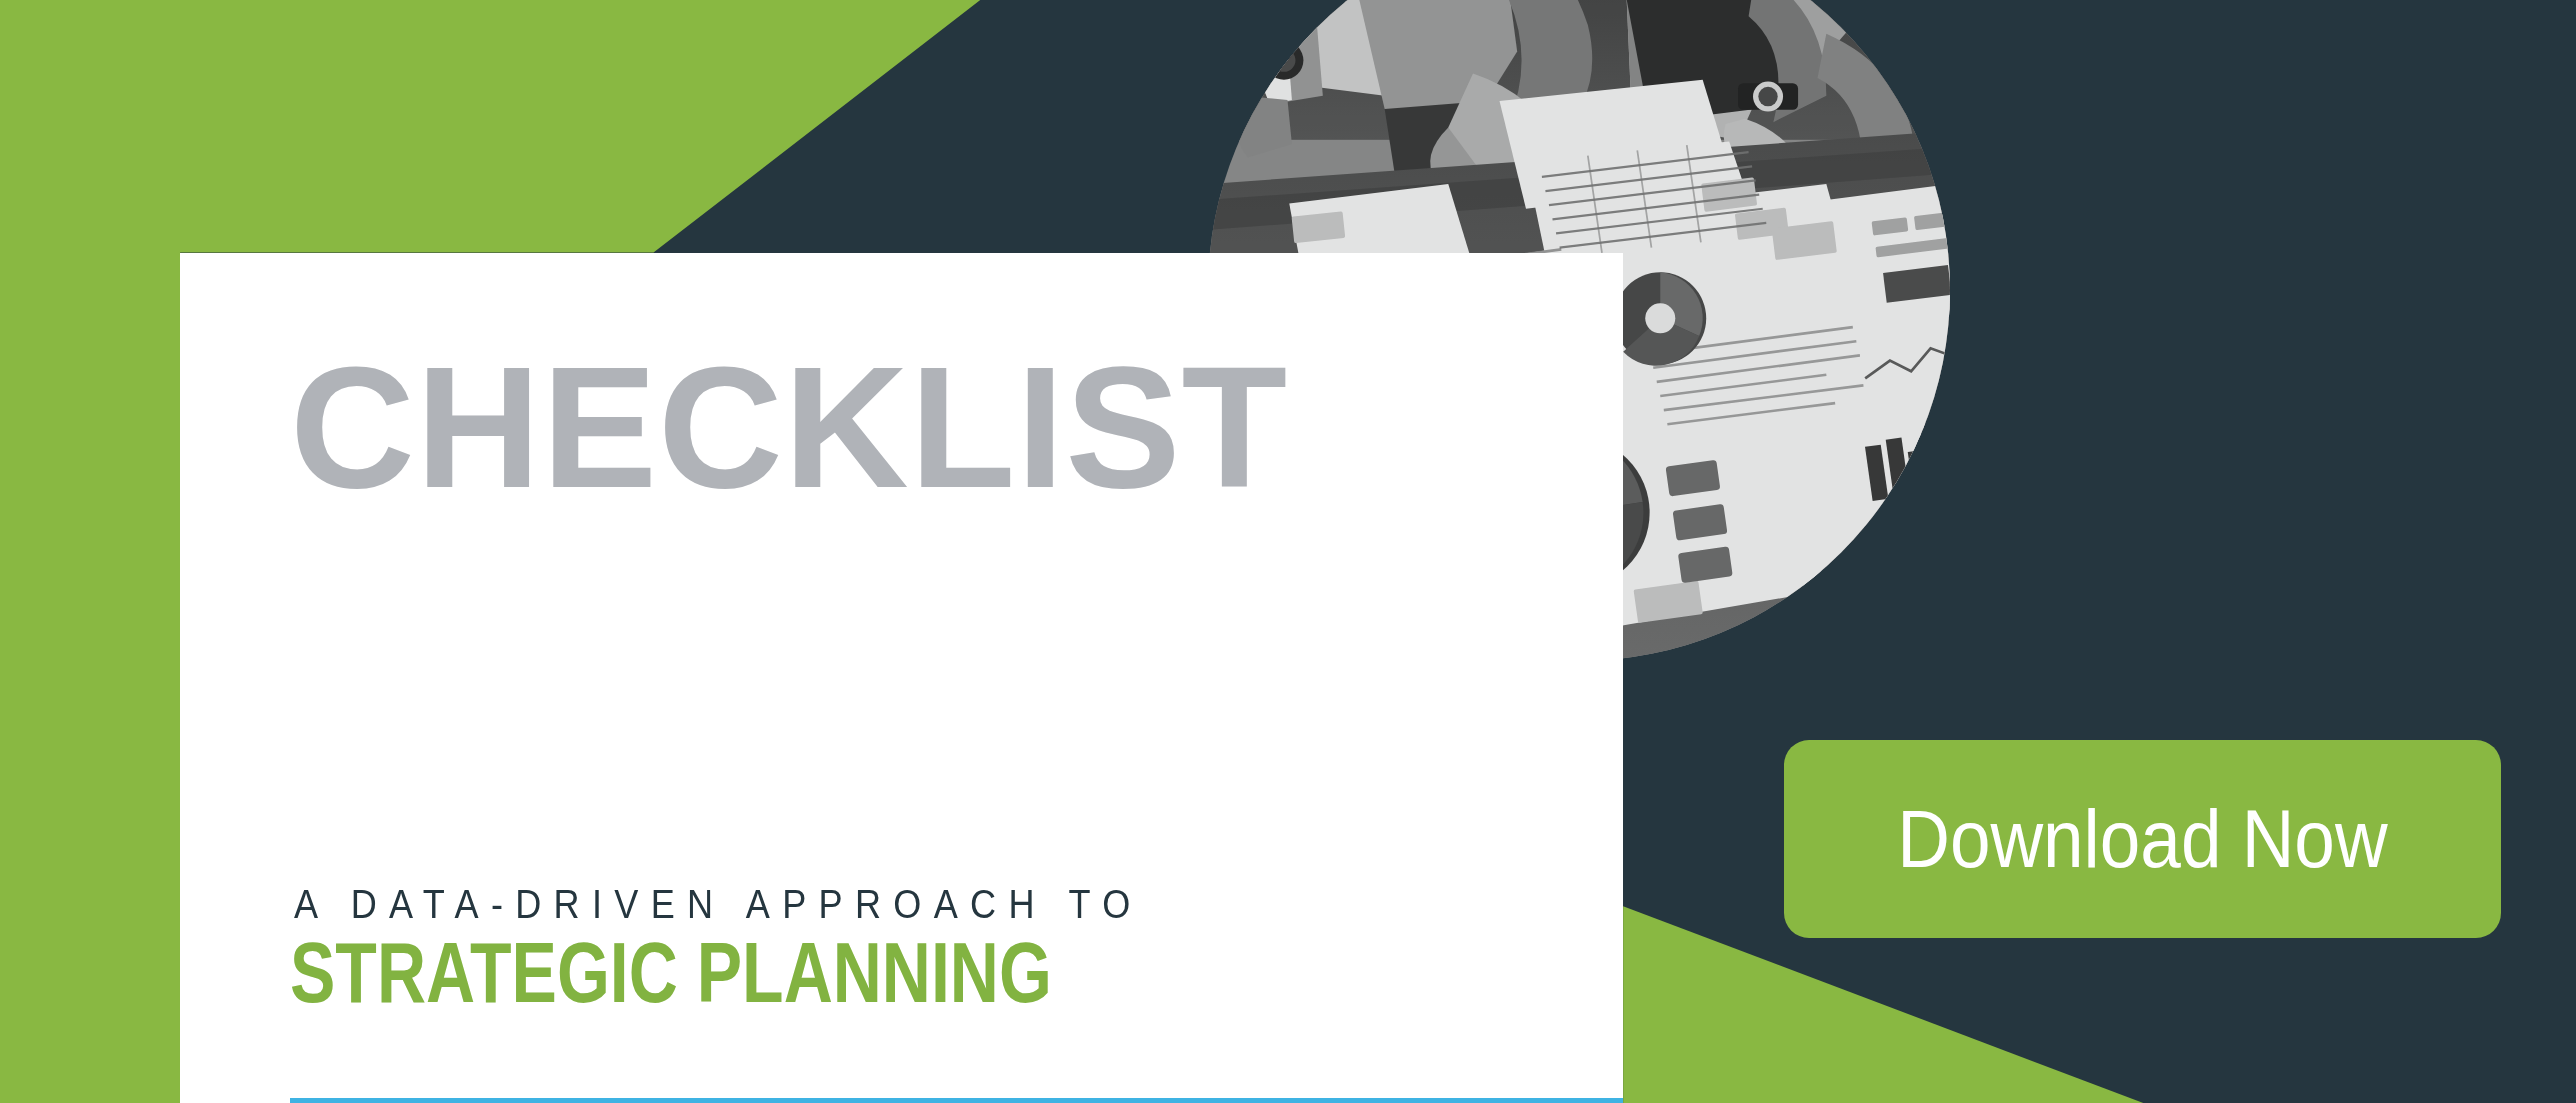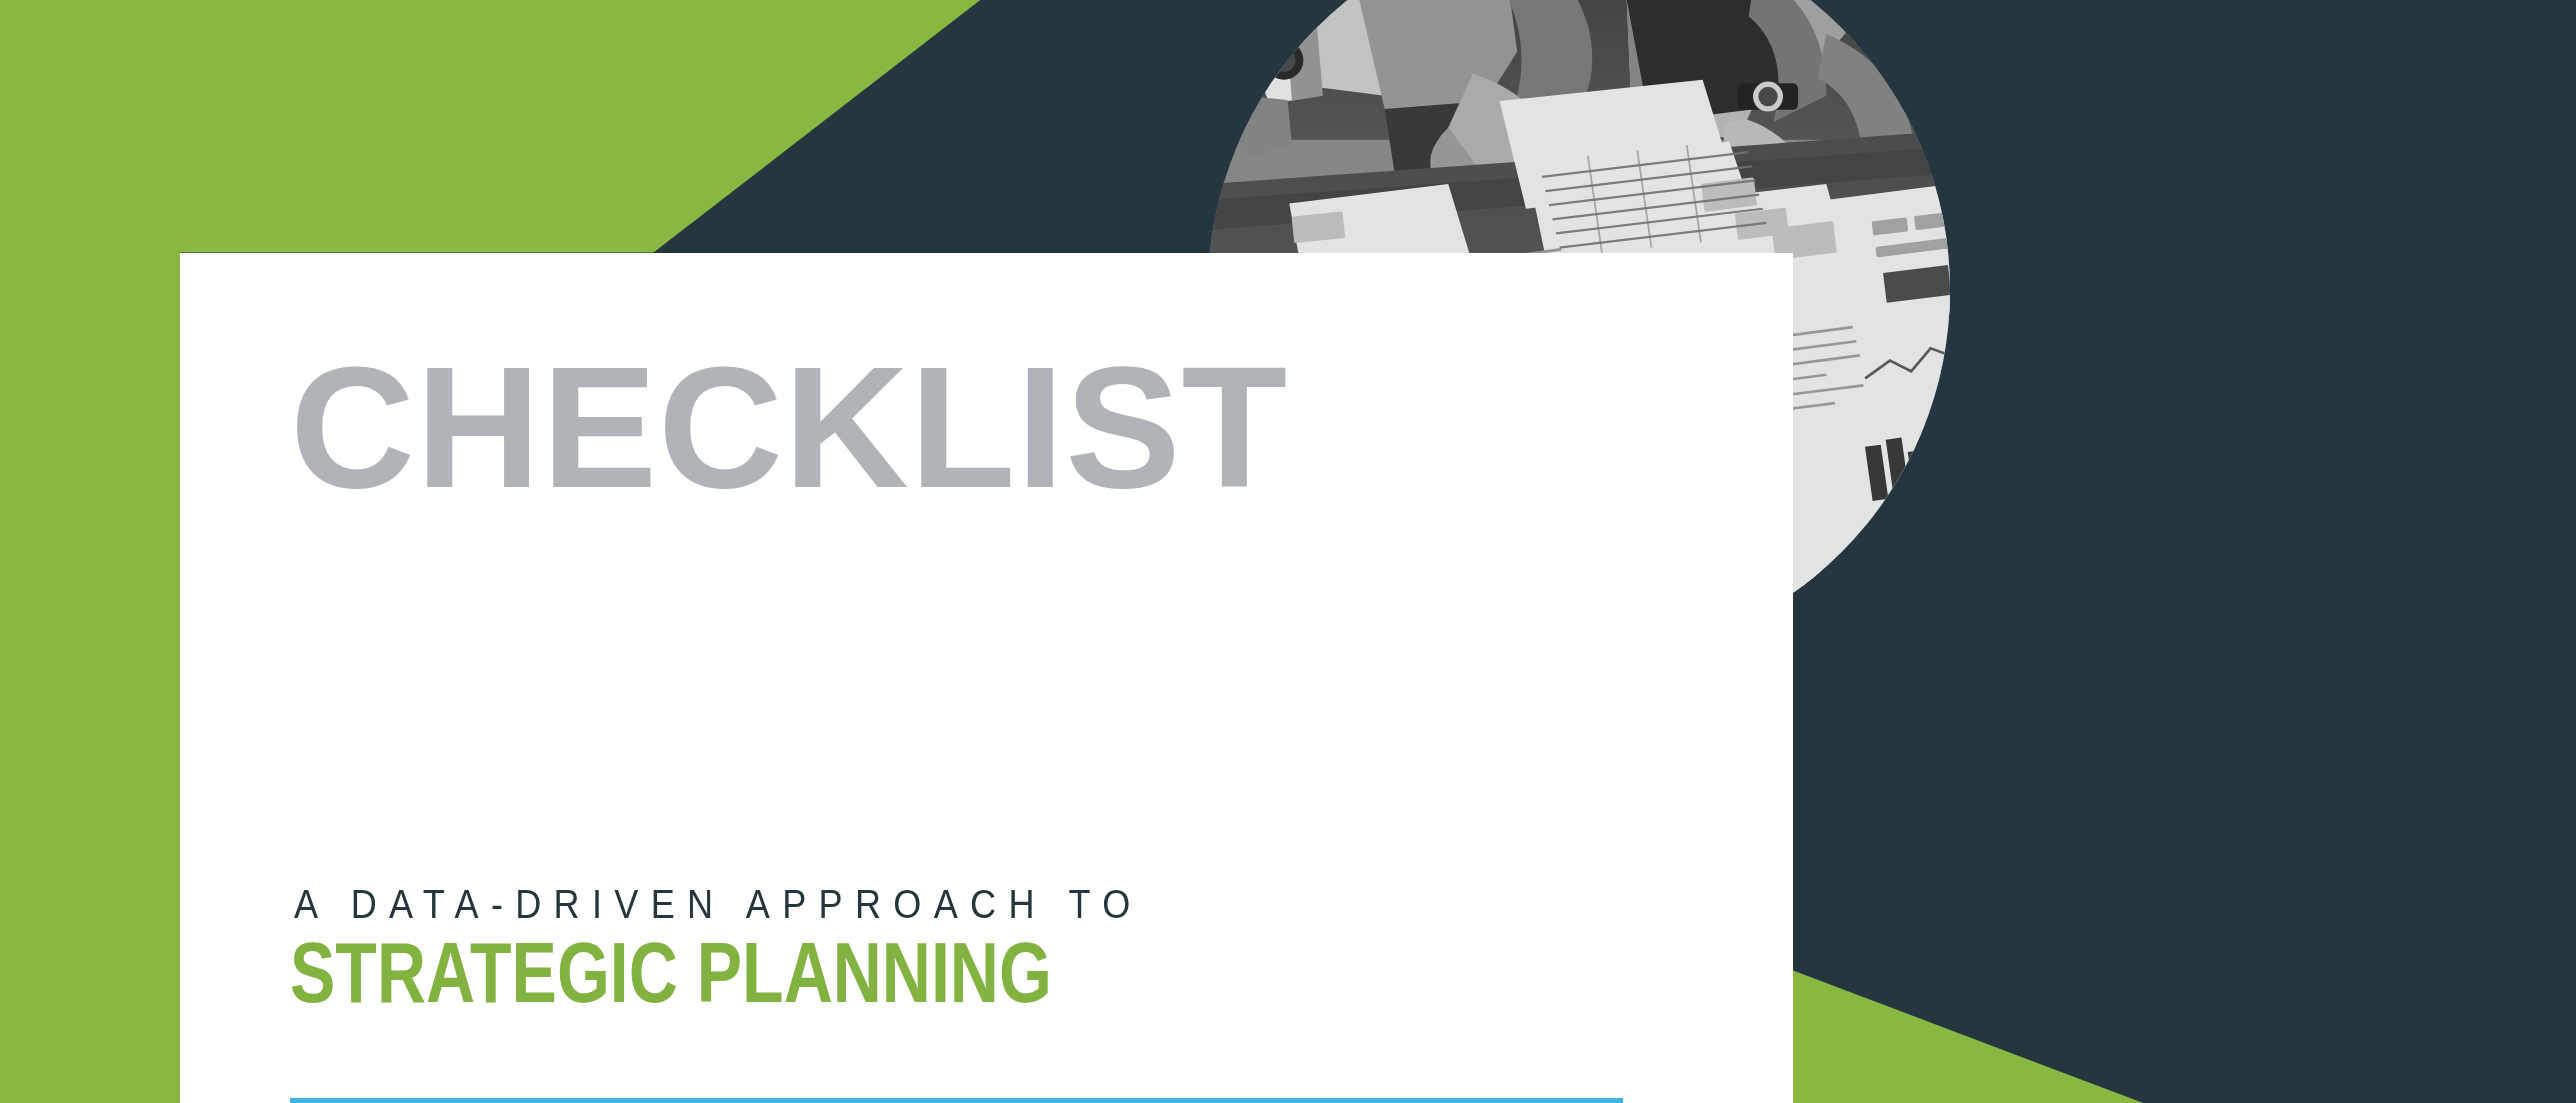--- a/index.html
+++ b/index.html
@@ -40,21 +40,21 @@
     display: block;
     width: 100%;
     height: 100%;
   }
 
   
   .card {
     position: absolute;
     left: 180px;
     top: 253px;
-    width: 1613px;
+    width: 1443px;
     height: 851px;
     background: #ffffff;
   }
 
   .card-inner {
     position: absolute;
     left: 110px;
     top: 0;
     right: 85px;
     bottom: 0;
@@ -337,15 +337,18 @@
 
       <div class="eyebrow">A DATA-DRIVEN APPROACH TO</div>
 
       <div class="subhead">STRATEGIC PLANNING</div>
 
       <div class="rule"></div>
 
     </div>
   </div>
 
+  <button class="cta">
+    <span class="cta-label">Download Now</span>
+  </button>
 
 </div>
 
 
 </body></html>

